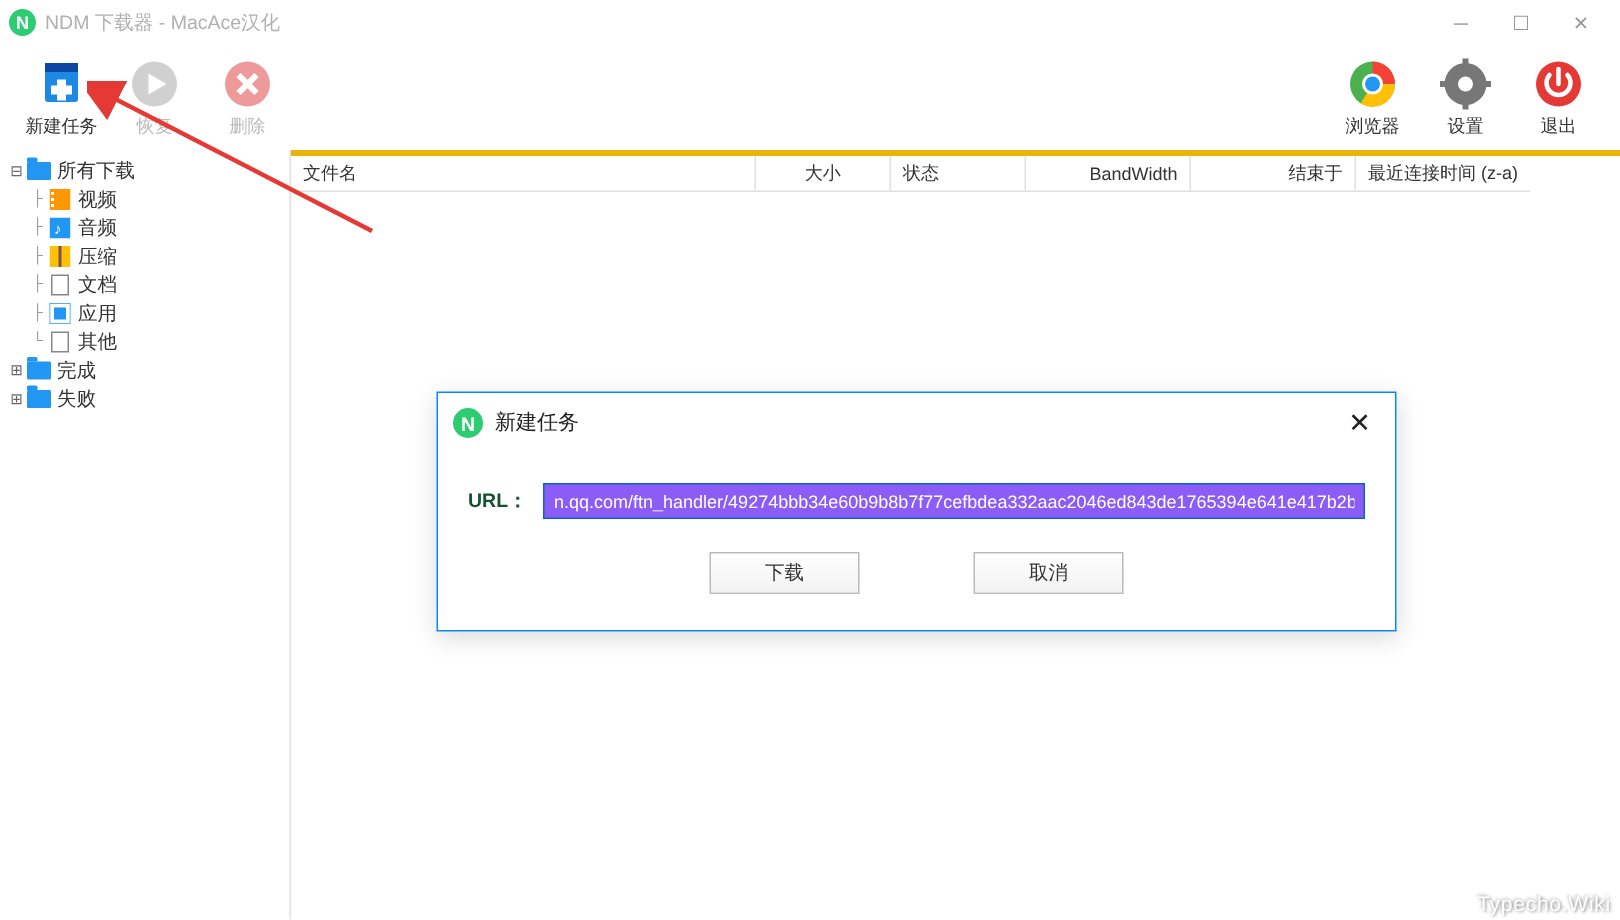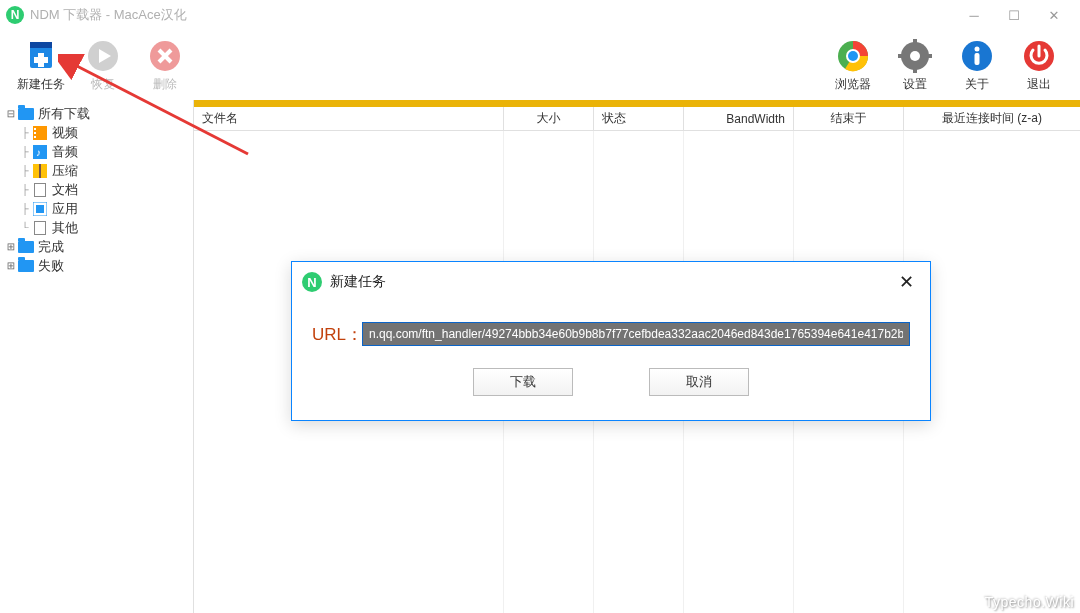--- a/index.html
+++ b/index.html
@@ -27,39 +27,39 @@
 .sidebar { width: 194px; border-right: 1px solid #e0e0e0; padding: 4px 0 4px 4px; font-size: 13px; color: #333; overflow: hidden; }
 .tree .row { display: flex; align-items: center; height: 19px; white-space: nowrap; cursor: pointer; }
 .tree .exp { width: 14px; text-align: center; color: #666; font-size: 10px; user-select: none; }
 .tree .line { width: 14px; text-align: center; color: #999; font-size: 10px; }
 .tree .fic { width: 16px; height: 16px; margin-right: 4px; display: inline-flex; align-items: center; justify-content: center; }
 .folder-blue { width: 16px; height: 12px; background: #2196f3; border-radius: 1px; position: relative; }
 .folder-blue::before { content:''; position:absolute; top:-3px; left:0; width:7px; height:3px; background:#2196f3; border-radius:1px 1px 0 0; }
 .file-icon { width: 12px; height: 14px; border: 1px solid #888; background: #fff; }
 
 
-.content { flex: 1; display: flex; flex-direction: column; border-top: 7px solid #eab308; }
+.content { flex: 1; display: flex; flex-direction: row; border-top: 4px solid #eab308; }
 .thead { display: flex; height: 24px; border-bottom: 1px solid #e0e0e0; font-size: 12px; color: #333; }
 .thead .th { border-right: 1px solid #e0e0e0; display: flex; align-items: center; padding: 0 8px; }
 .tbody { flex: 1; position: relative; }
 .gridlines { position: absolute; inset: 0; }
 .gridlines .vline { position: absolute; top: 0; bottom: 0; width: 1px; background: #f0f0f0; }
 
 
 .arrow-svg { position: absolute; left: 58px; top: 54px; pointer-events: none; }
 
 
 .dialog { position: absolute; left: 291px; top: 261px; width: 640px; background: #fff; border: 1px solid #0a84ff; box-shadow: 0 4px 16px rgba(0,0,0,0.15); }
 .dlg-title { height: 40px; display: flex; align-items: center; padding: 0 10px; font-size: 14px; color: #222; }
 .dlg-title .app-icon { width: 20px; height: 20px; border-radius: 50%; background: #2ecc71; margin-right: 8px; display:flex;align-items:center;justify-content:center;color:#fff;font-weight:bold;font-size:13px; }
 .dlg-title .x { margin-left: auto; font-size: 18px; color: #222; cursor: pointer; padding: 0 6px; }
 .dlg-body { padding: 20px 20px 24px 20px; }
 .dlg-row { display: flex; align-items: center; }
-.dlg-row .lbl { width: 50px; font-size: 17px; color: #c2410c; }
-.dlg-row input { flex: 1; height: 24px; border: 1px solid #0a64c8; background: #737373; color: #fff; font-size: 12px; padding: 0 6px; outline: none; }
+.dlg-row .lbl { width: 50px; font-size: 13px; color: #14532d; font-weight: bold; }
+.dlg-row input { flex: 1; height: 24px; border: 1px solid #0a64c8; background: #8b5cf6; color: #fff; font-size: 12px; padding: 0 6px; outline: none; }
 .dlg-btns { display: flex; justify-content: center; gap: 76px; margin-top: 22px; align-items: flex-end; }
 .dlg-btns button { width: 100px; height: 28px; border: 1px solid #bbb; background: linear-gradient(#fff,#f2f2f2); font-size: 13px; color: #333; cursor: pointer; }
 
 
 .watermark { position: absolute; right: 6px; bottom: 3px; font-size: 14px; color: #fff; text-shadow: 1px 1px 2px rgba(0,0,0,0.4), -1px -1px 2px rgba(0,0,0,0.2); font-weight: 500; letter-spacing: .5px; }
 
 svg { display: block; }
 </style>
 </head>
 <body>
@@ -131,30 +131,20 @@
             <rect x="1" y="16" width="6" height="4"></rect>
             <rect x="29" y="16" width="6" height="4"></rect>
           </g>
         </svg>
     </div>
     <div class="lbl">设置</div>
   </div>
   <div class="tbtn">
     <div class="ico">
       <svg width="36" height="36" viewBox="0 0 36 36">
-          <circle cx="18" cy="18" r="15" fill="#1976d2"></circle>
-          <circle cx="18" cy="11" r="2.5" fill="#fff"></circle>
-          <rect x="15.5" y="15" width="5" height="12" rx="2" fill="#fff"></rect>
-        </svg>
-    </div>
-    <div class="lbl">关于</div>
-  </div>
-  <div class="tbtn">
-    <div class="ico">
-      <svg width="36" height="36" viewBox="0 0 36 36">
           <circle cx="18" cy="18" r="15" fill="#e53935"></circle>
           <path d="M18 8 v10" stroke="#fff" stroke-width="3" stroke-linecap="round"></path>
           <path d="M12 12 a8 8 0 1 0 12 0" fill="none" stroke="#fff" stroke-width="3" stroke-linecap="round"></path>
         </svg>
     </div>
     <div class="lbl">退出</div>
   </div>
 </div>
 
 <div class="main">
@@ -250,21 +240,21 @@
         </div>
       <div class="th" style="width:90px;justify-content:center">
           <span>大小</span>
         </div>
       <div class="th" style="width:90px;">
           <span>状态</span>
         </div>
       <div class="th" style="width:110px;justify-content:flex-end">
           <span>BandWidth</span>
         </div>
-      <div class="th" style="width:110px;justify-content:center">
+      <div class="th" style="width:110px;justify-content:flex-end">
           <span>结束于</span>
         </div>
       <div class="th" style="flex:1;justify-content:center;border-right:none">
           <span>最近连接时间 (z-a)</span>
         </div>
     </div>
     <div class="tbody">
       <div class="gridlines">
         <div class="vline" style="left:309px"></div>
         <div class="vline" style="left:399px"></div>

